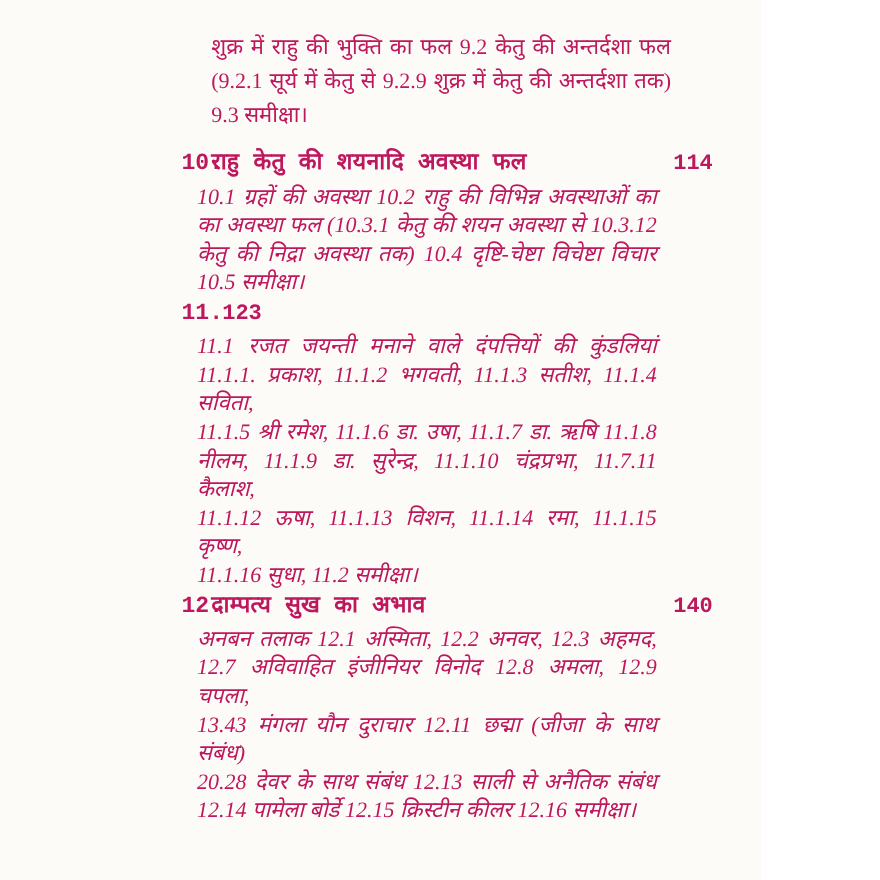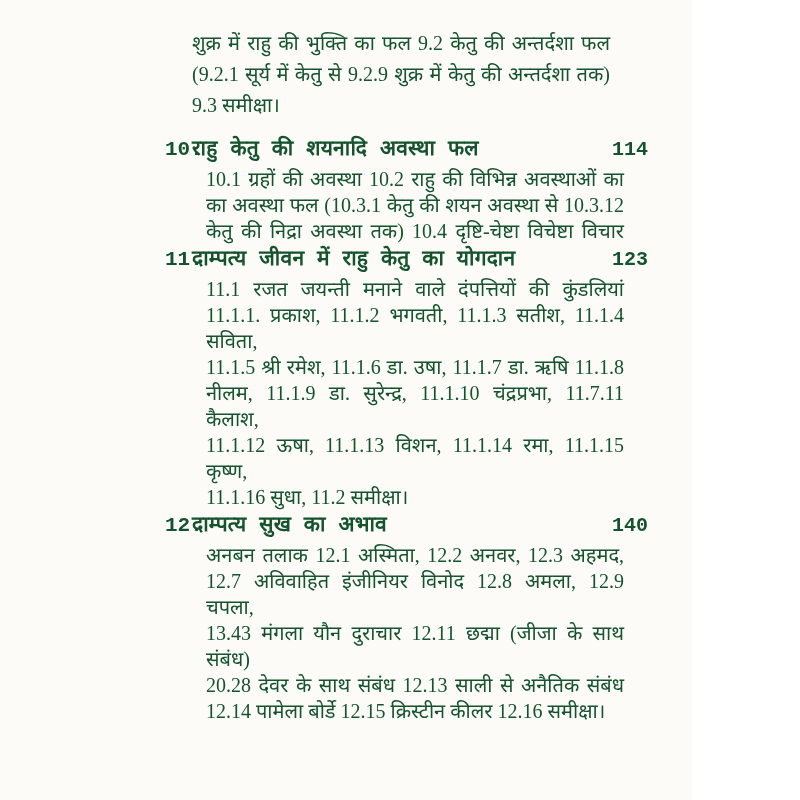--- a/index.html
+++ b/index.html
@@ -6,21 +6,21 @@
     margin: 0;
     padding: 0;
     background: #ffffff;
   }
   .page {
     position: relative;
     width: 692px;
     height: 800px;
     background: #fcfbf8;
     font-family: "Liberation Serif", "DejaVu Serif", serif;
-    color: #14532d;
+    color: #be185d;
     overflow: hidden;
   }
   .content {
     position: absolute;
     left: 165px;
     top: 28px;
     width: 483px;
   }
   
   .cont-block {
@@ -50,25 +50,26 @@
     flex: 1 1 auto;
     letter-spacing: 0.2px;
   }
   .pageno {
     flex: none;
     font-size: 20px;
     padding-left: 10px;
   }
   
   .desc {
-    margin-left: 41px;
+    margin-left: 14px;
     width: 418px;
     margin-top: 3px;
     font-size: 20px;
     line-height: 26px;
+    font-style: italic;
   }
   .line {
     text-align: justify;
     text-align-last: justify;
     white-space: normal;
   }
   .line.endline {
     text-align-last: left;
   }
 </style>
@@ -87,27 +88,27 @@
     <section class="entry first">
       <div class="head">
         <span class="num">10.</span>
         <span class="title">राहु केतु की शयनादि अवस्था फल</span>
         <span class="pageno">114</span>
       </div>
       <div class="desc">
           <div class="line">10.1 ग्रहों की अवस्था 10.2 राहु की विभिन्न अवस्थाओं का</div>
           <div class="line">का अवस्था फल (10.3.1 केतु की शयन अवस्था से 10.3.12</div>
           <div class="line">केतु की निद्रा अवस्था तक) 10.4 दृष्टि-चेष्टा विचेष्टा विचार</div>
+          <div class="line endline">10.5 समीक्षा।</div>
         </div>
     </section>
 
     <section class="entry">
       <div class="head">
         <span class="num">11.</span>
-        <span class="title">दाम्पत्य जीवन में राहु केतु का योगदान</span>
         <span class="pageno">123</span>
       </div>
       <div class="desc">
           <div class="line">11.1 रजत जयन्ती मनाने वाले दंपत्तियों की कुंडलियां</div>
           <div class="line">11.1.1. प्रकाश, 11.1.2 भगवती, 11.1.3 सतीश, 11.1.4 सविता,</div>
           <div class="line">11.1.5 श्री रमेश, 11.1.6 डा. उषा, 11.1.7 डा. ऋषि 11.1.8</div>
           <div class="line">नीलम, 11.1.9 डा. सुरेन्द्र, 11.1.10 चंद्रप्रभा, 11.7.11 कैलाश,</div>
           <div class="line">11.1.12 ऊषा, 11.1.13 विशन, 11.1.14 रमा, 11.1.15 कृष्ण,</div>
           <div class="line endline">11.1.16 सुधा, 11.2 समीक्षा।</div>
         </div>

